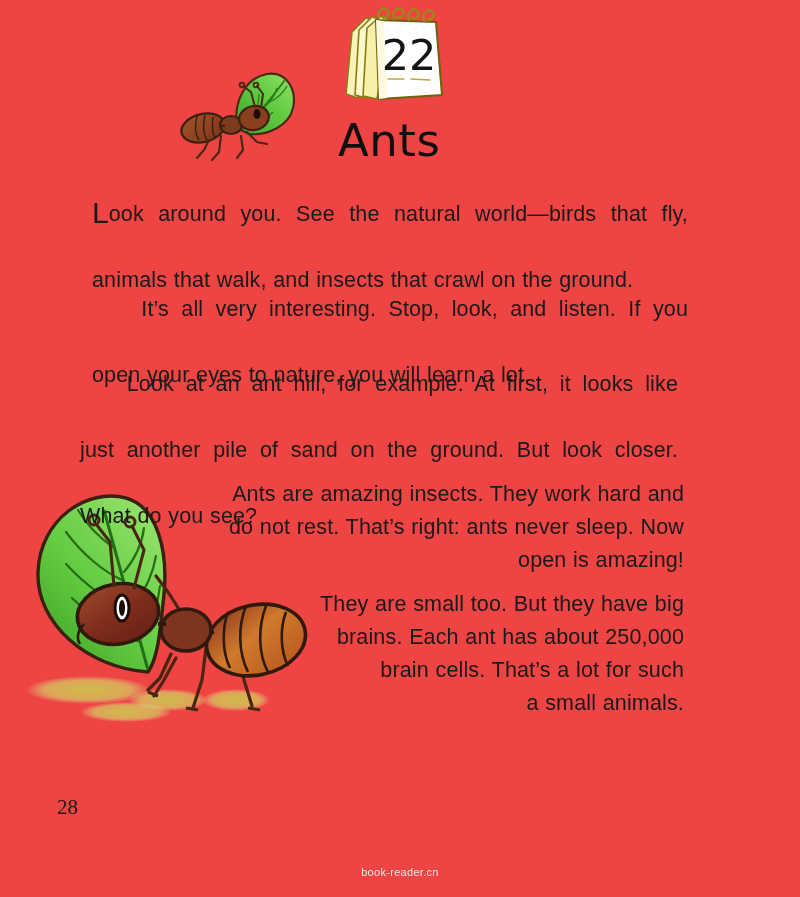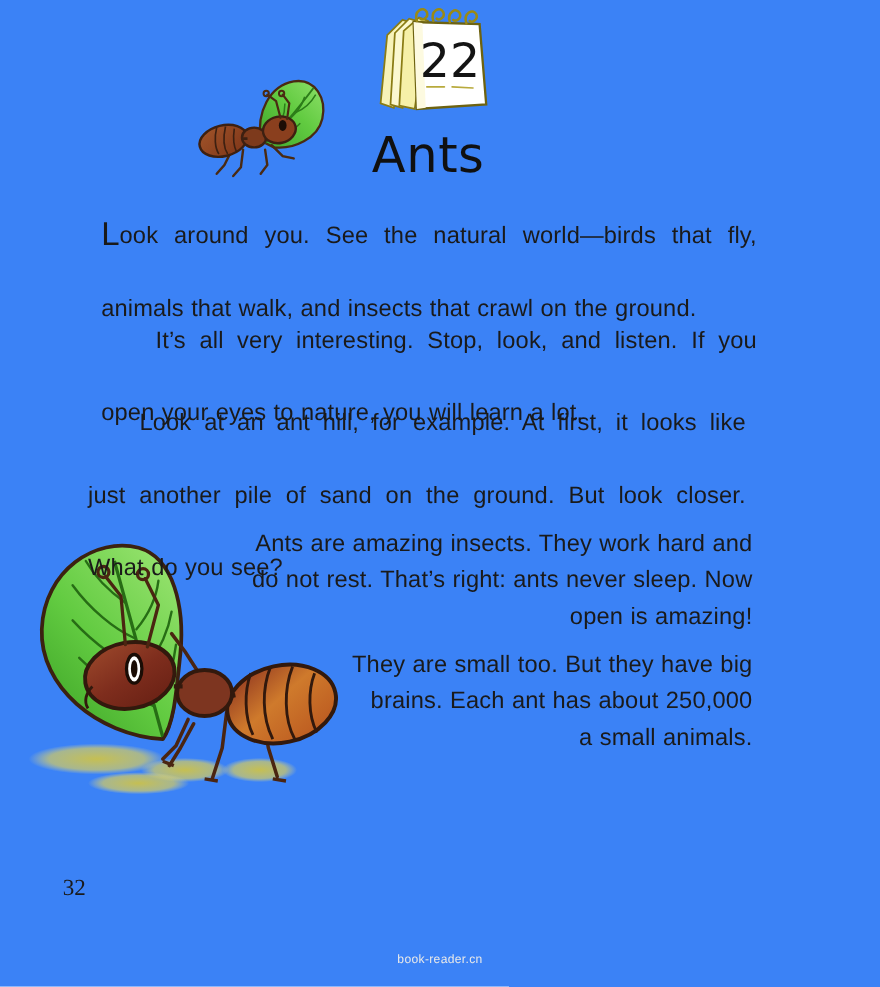--- a/index.html
+++ b/index.html
@@ -7,21 +7,21 @@
     padding: 0;
     background: #ffffff;
   }
   body {
     font-family: "Liberation Sans", sans-serif;
   }
   #page {
     position: relative;
     width: 800px;
     height: 897px;
-    background: #3b82f6;
+    background: #ef4444;
     overflow: hidden;
   }
 
   
   #calendar-illustration {
     position: absolute;
     left: 332px;
     top: 2px;
     width: 128px;
     height: 104px;
@@ -339,20 +339,21 @@
 
   <div class="body-text" id="para-4">
     <span class="line">Ants are amazing insects. They work hard and</span>
     <span class="line">do not rest. That’s right: ants never sleep. Now</span>
     <span class="line">open is amazing!</span>
   </div>
 
   <div class="body-text" id="para-5">
     <span class="line">They are small too. But they have big</span>
     <span class="line">brains. Each ant has about 250,000</span>
+    <span class="line">brain cells. That’s a lot for such</span>
     <span class="line">a small animals.</span>
   </div>
 
-  <div id="page-number">32</div>
+  <div id="page-number">28</div>
 
   <div id="watermark">book-reader.cn</div>
 
 </div>
 
 </body></html>

